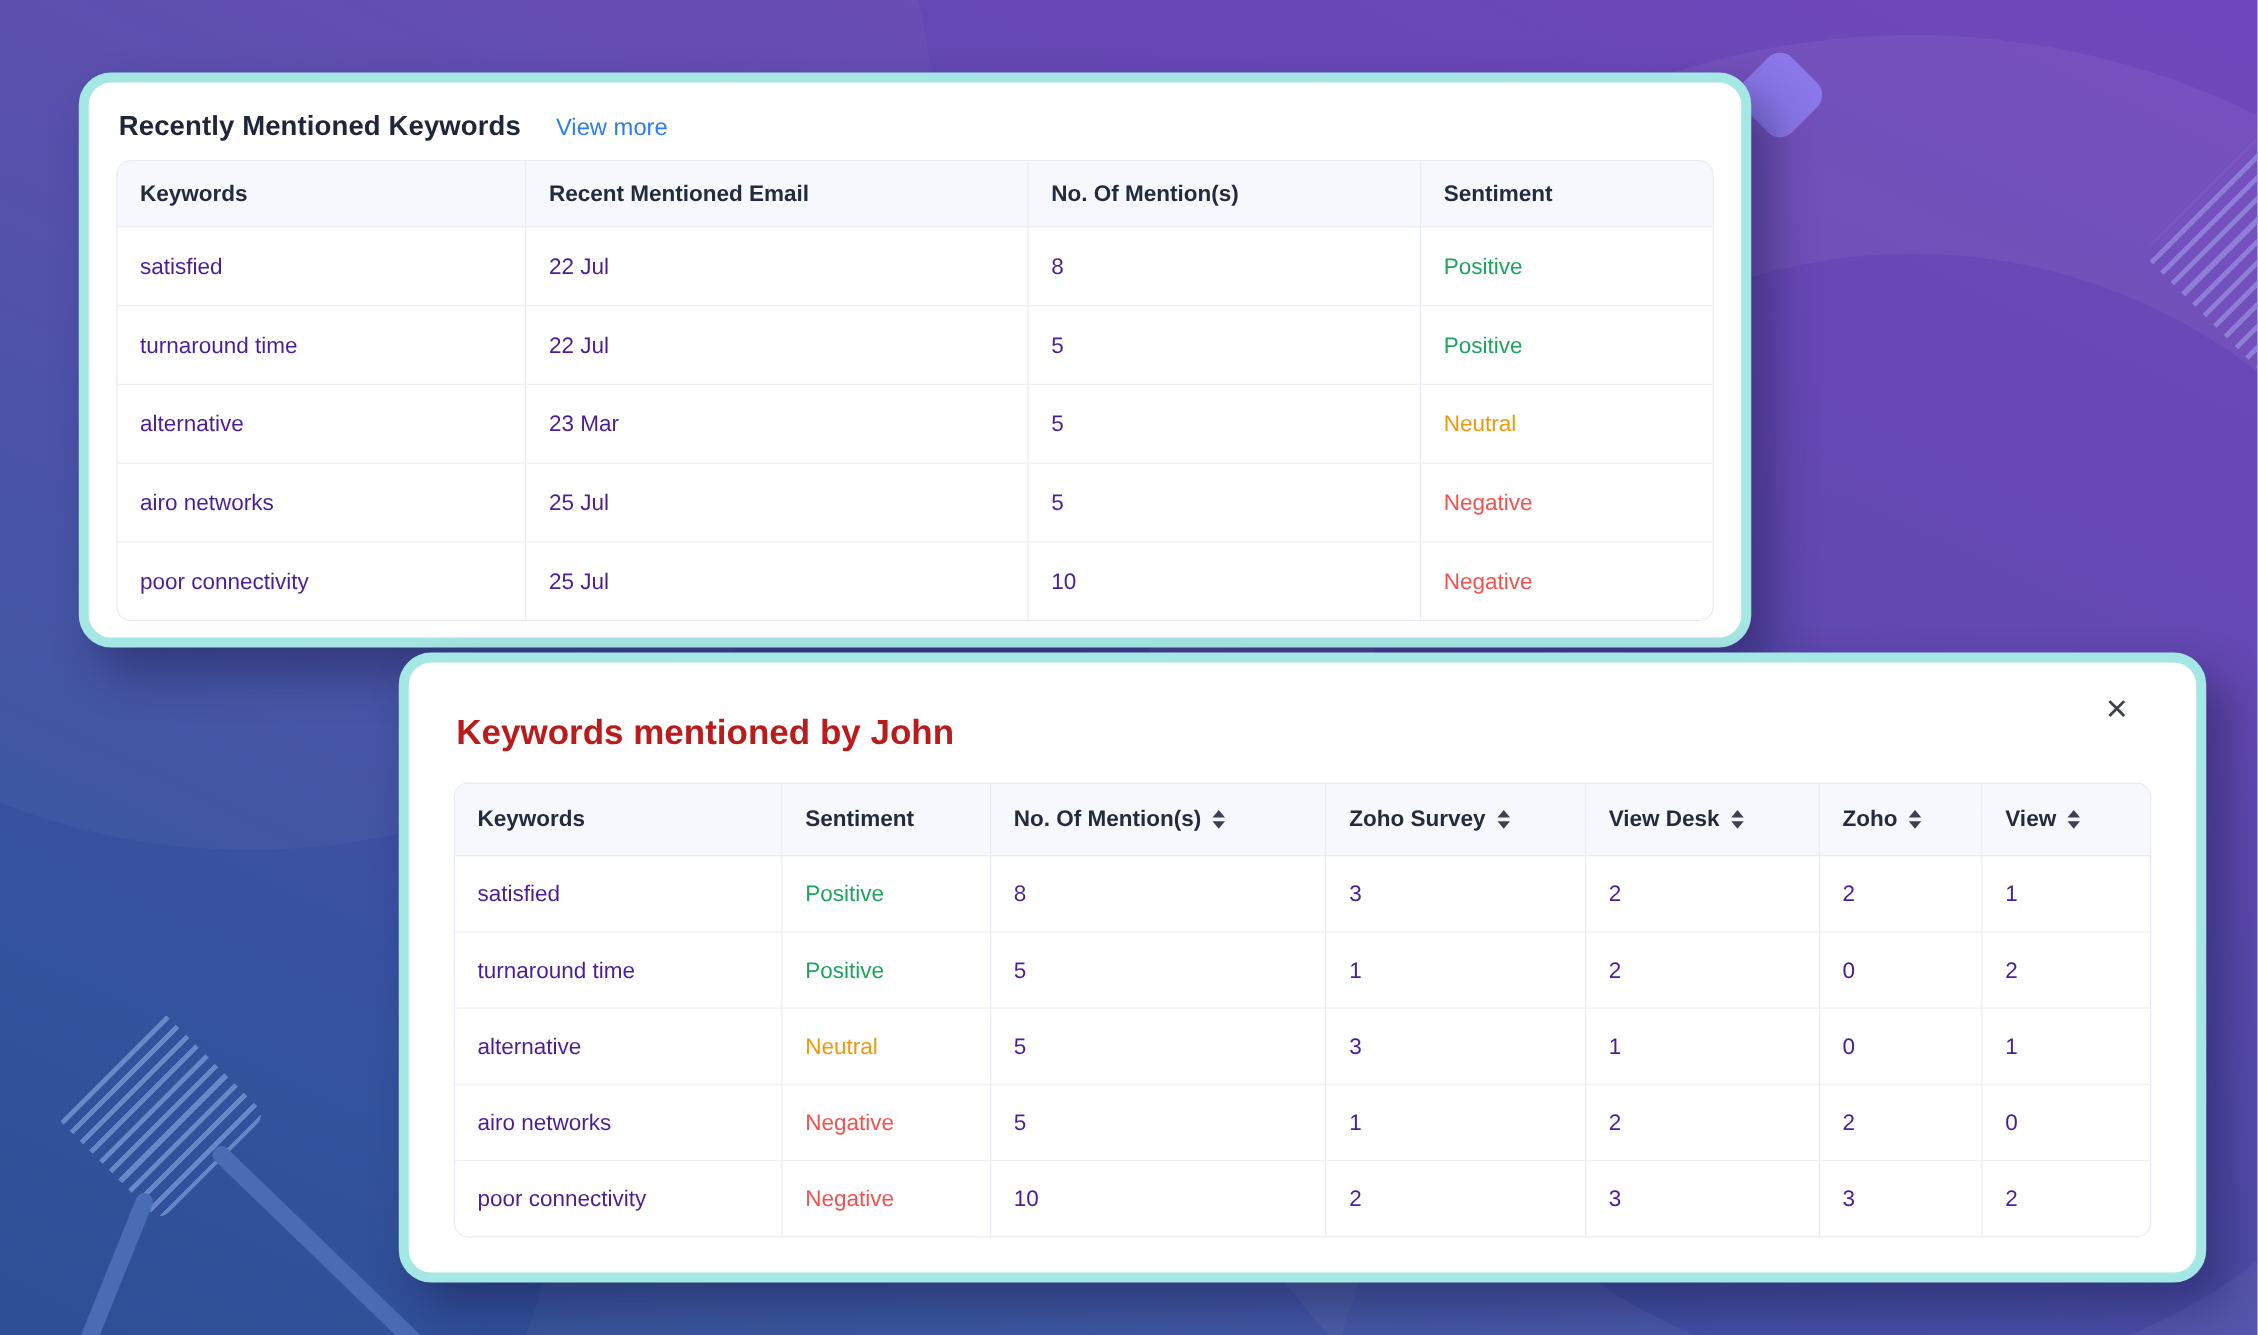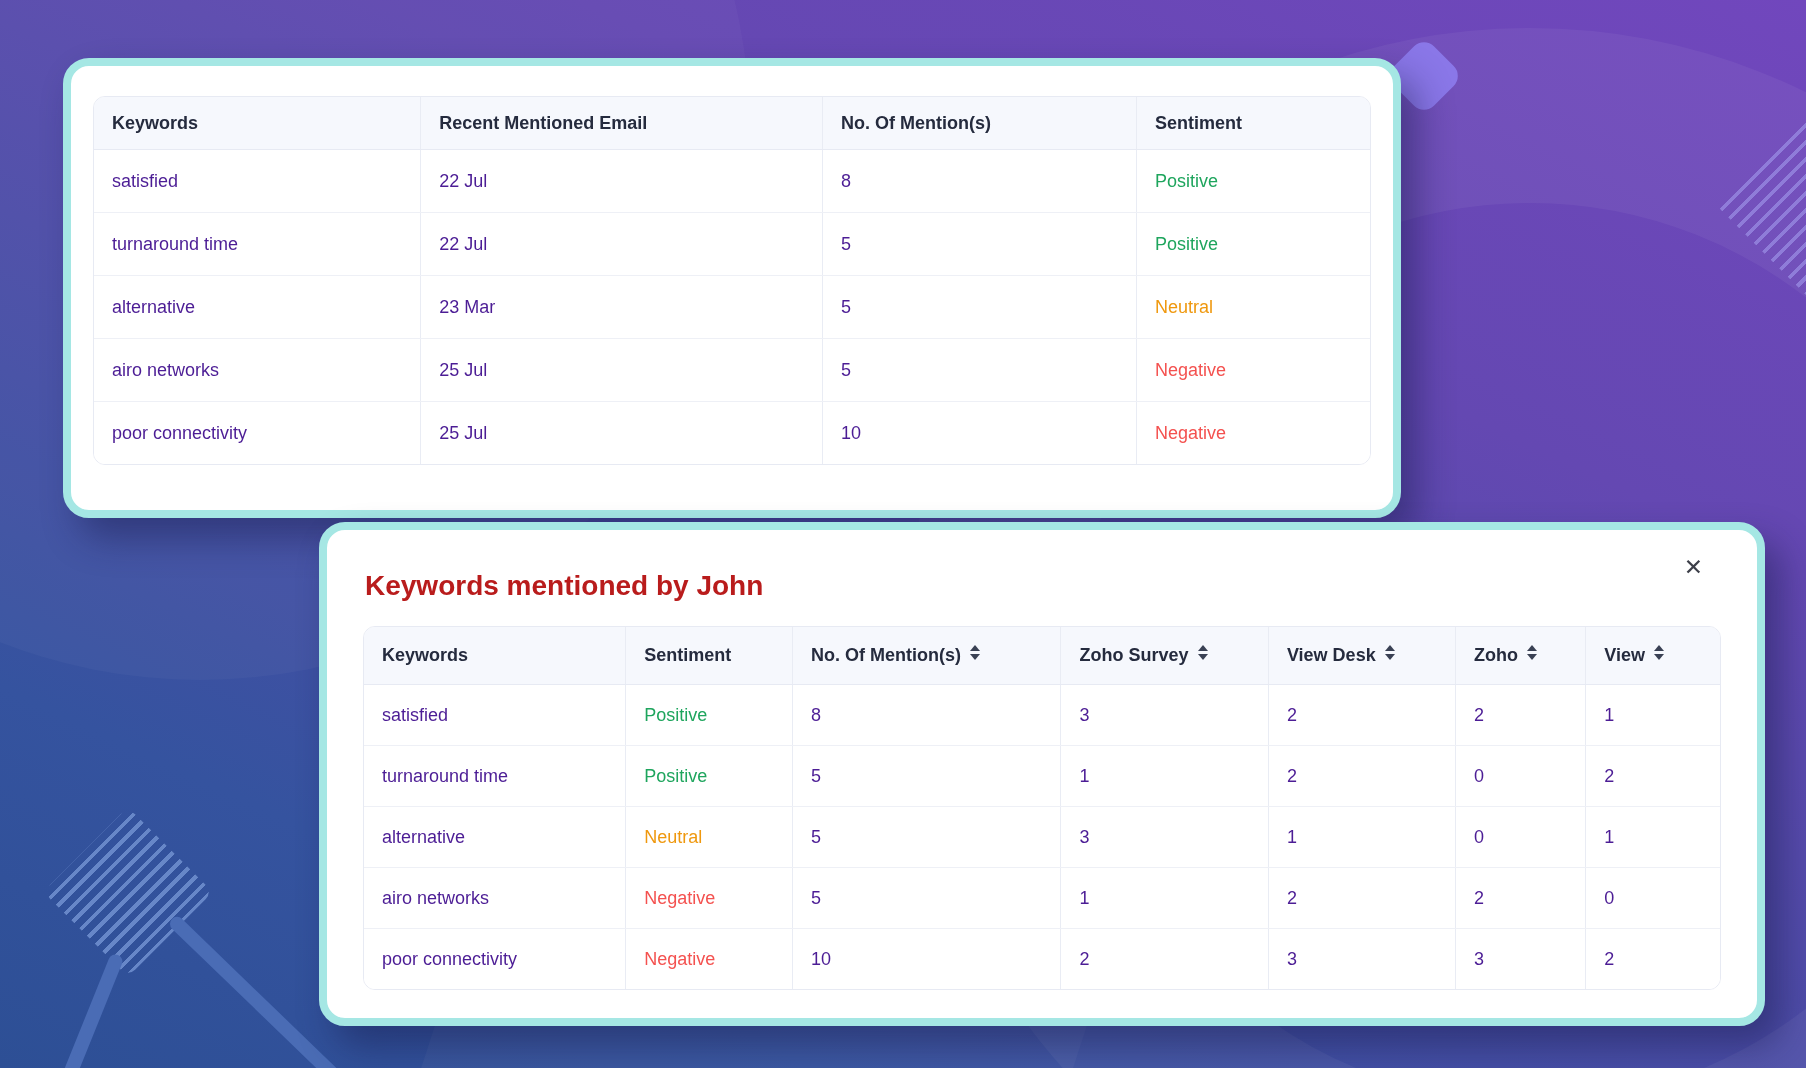--- a/index.html
+++ b/index.html
@@ -60,39 +60,43 @@
   th,td{text-align:left;padding:0 18px;border-right:1px solid #e9ecf4;overflow:hidden;white-space:nowrap;}
   th:last-child,td:last-child{border-right:none;}
   th{
     background:#f6f8fd;font-size:18px;font-weight:700;color:#252b3e;height:52px;
     border-bottom:1px solid #e7eaf3;
   }
   .card-modal th{height:57px;}
   td{font-size:18px;color:#4c1d95;height:62px;border-bottom:1px solid #eef0f6;background:#fff;}
   .card-modal td{height:60px;}
   tr:last-child td{border-bottom:none;}
-  .th-inner{display:inline-flex;gap:9px;}
+  .th-inner{display:inline-flex;align-items:center;gap:9px;}
   .sort-icon{display:inline-flex;flex-direction:column;gap:3px;}
   .sort-icon i{display:block;width:0;height:0;border-left:5px solid transparent;border-right:5px solid transparent;}
   .sort-up{border-bottom:6px solid #3a4154;}
   .sort-down{border-top:6px solid #3a4154;}
 </style>
 </head>
 <body>
 
 <div class="bg-glow"></div>
 <div class="bg-ring"></div>
 <div class="bg-panel"></div>
 <div class="deco-square"></div>
 <div class="stripes-right"></div>
 <div class="hatch-diamond"></div>
 <div class="spoke spoke-1"></div>
 <div class="spoke spoke-2"></div>
 
 <div class="card card-top">
+  <div class="title-row">
+    <span class="card-title">Recently Mentioned Keywords</span>
+    <a class="view-more" href="#">View more</a>
+  </div>
   <div class="tbl-wrap">
     <table>
       <colgroup>
         <col style="width:25.6%">
           <col style="width:31.5%">
           <col style="width:24.6%">
           <col style="width:18.3%">
       </colgroup>
     <thead>
           <tr>

